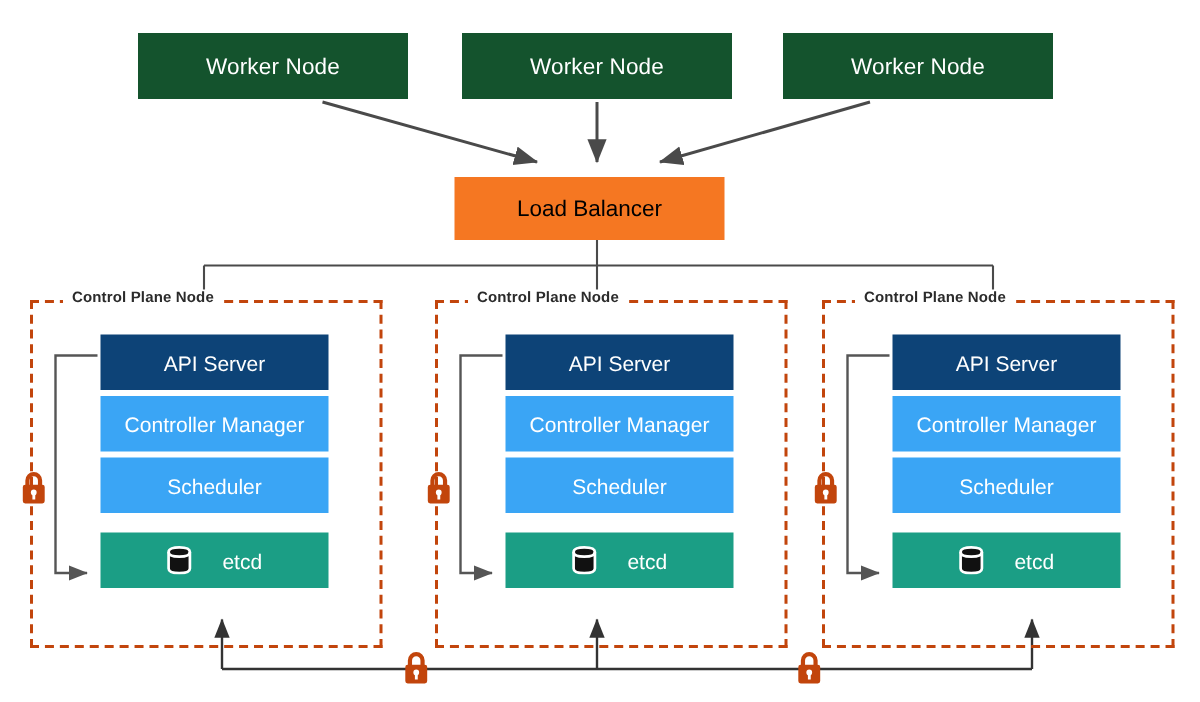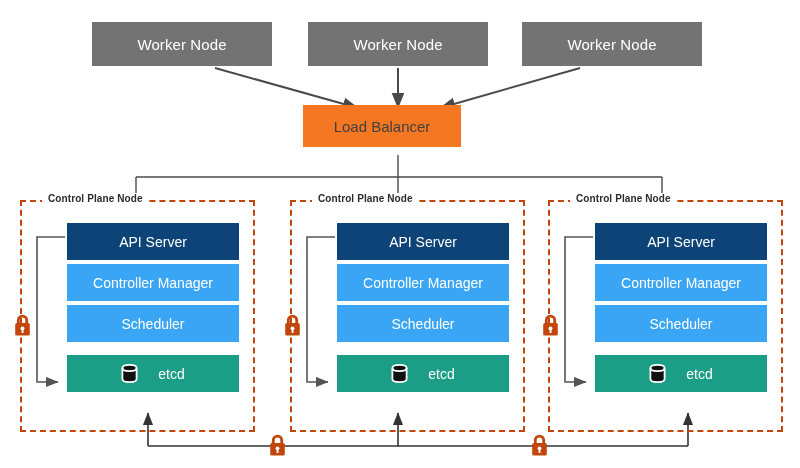--- a/index.html
+++ b/index.html
@@ -17,39 +17,39 @@
   #svg-layer {
     position: absolute; left: 0; top: 0;
     width: 800px; height: 468px;
     pointer-events: none;
   }
 
   
   .worker-node {
     position: absolute;
     height: 44px;
-    background: #737373;
+    background: #14532d;
     color: #ffffff;
     display: flex;
     align-items: center;
     justify-content: center;
     font-size: 15px;
     letter-spacing: .1px;
   }
   .wn0 { left: 92px;  top: 22px; width: 180px; }
   .wn1 { left: 308px; top: 22px; width: 180px; }
   .wn2 { left: 522px; top: 22px; width: 180px; }
 
   
   .load-balancer {
     position: absolute;
-    left: 303px; top: 105px;
-    width: 158px; height: 42px;
+    left: 303px; top: 118px;
+    width: 180px; height: 42px;
     background: #f57722;
-    color: #404040;
+    color: #000000;
     display: flex;
     align-items: center;
     justify-content: center;
     font-size: 15px;
   }
 
   
   .cp-node {
     position: absolute;
     top: 200px;
@@ -71,21 +71,21 @@
     color: #2b2b2b;
     white-space: nowrap;
     letter-spacing: .1px;
   }
 
   
   .stack {
     position: absolute;
     left: 45px;
     top: 21px;
-    width: 172px;
+    width: 152px;
   }
   .comp {
     height: 37px;
     display: flex;
     align-items: center;
     justify-content: center;
     color: #ffffff;
     font-size: 14px;
     margin-bottom: 4px;
   }

